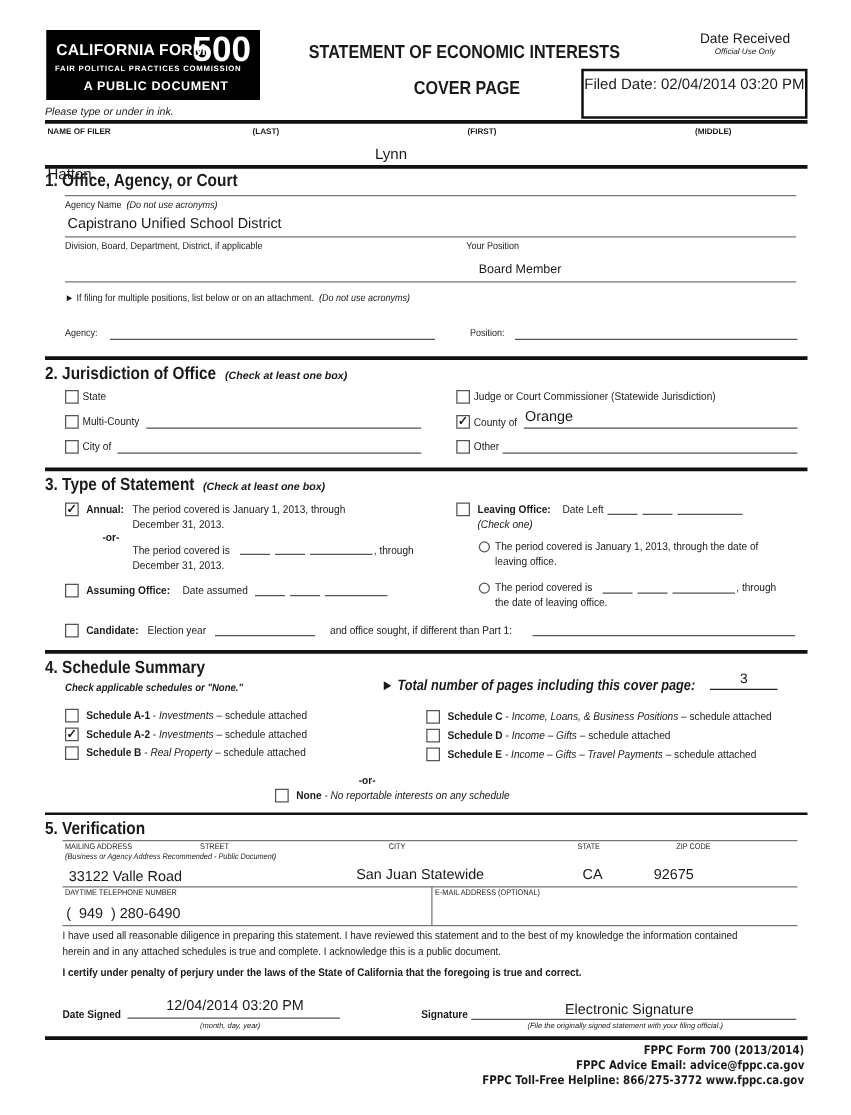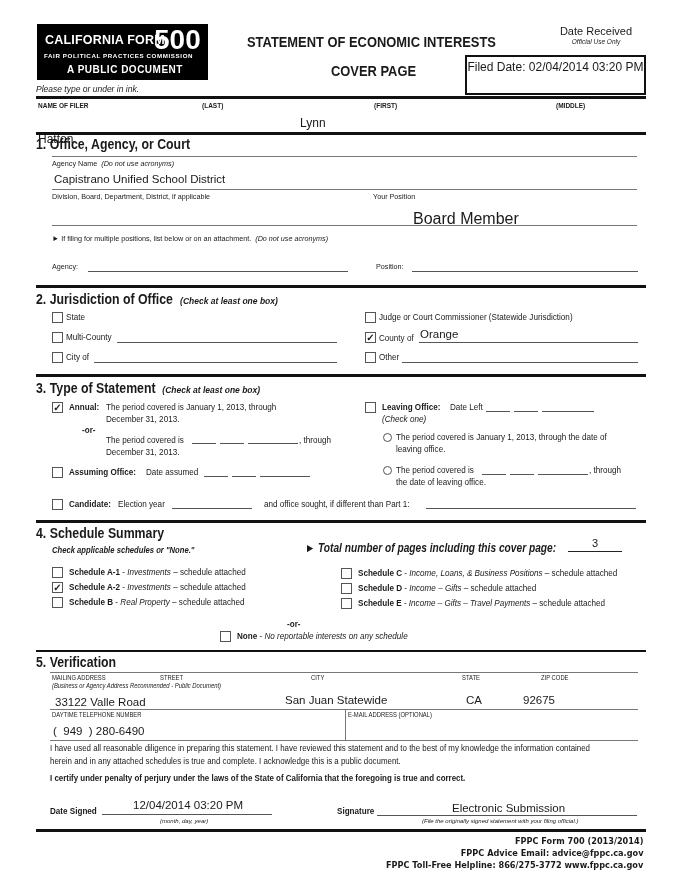--- a/index.html
+++ b/index.html
@@ -65,21 +65,21 @@
 <div class="hr-thin" style="left:52px; top:156px; width:585px;"></div>
 <div class="abs lbl-small" style="left:52px; top:159px;">
   <span>Agency Name</span>&nbsp;
   <i>(Do not use acronyms)</i>
 </div>
 <div class="abs val" style="left:54px; top:173px; font-size:11.5px;">Capistrano Unified School District</div>
 <div class="hr-thin" style="left:52px; top:189px; width:585px;"></div>
 <div class="abs lbl-small" style="left:52px; top:192px;">Division, Board, Department, District, if applicable</div>
 <div class="abs val" style="left:54px; top:208px; width:300px; height:14px;"></div>
 <div class="abs lbl-small" style="left:373px; top:192px;">Your Position</div>
-<div class="abs val" style="left:381px; top:210px; font-size:16px;padding-left:32px;">Board Member</div>
+<div class="abs val" style="left:351px; top:210px; font-size:10px;padding-left:32px;">Board Member</div>
 <div class="hr-thin" style="left:52px; top:225px; width:585px;"></div>
 <div class="abs lbl-small" style="left:52px; top:234px;">
   <span>► If filing for multiple positions, list below or on an attachment.</span>&nbsp;
   <i>(Do not use acronyms)</i>
 </div>
 <div class="abs lbl-small" style="left:52px; top:262px;">Agency:</div>
 <div class="uline" style="left:88px; top:271px; width:260px;"></div>
 <div class="abs lbl-small" style="left:376px; top:262px;">Position:</div>
 <div class="uline" style="left:412px; top:271px; width:226px;"></div>
 
@@ -223,21 +223,21 @@
 <div class="hr-thin" style="left:50px; top:740px; width:588px;"></div>
 <div class="abs txt9" style="left:50px; top:743px; font-size:8.8px;">I have used all reasonable diligence in preparing this statement.  I have reviewed this statement and to the best of my knowledge the information contained</div>
 <div class="abs txt9" style="left:50px; top:756px; font-size:8.8px;">herein and in any attached schedules is true and complete.  I acknowledge this is a public document.</div>
 <div class="abs txt9" style="left:50px; top:773px; font-size:8.8px; font-weight:bold;">I certify under penalty of perjury under the laws of the State of California that the foregoing is true and correct.</div>
 
 <div class="abs txt9" style="left:50px; top:806px; font-weight:bold;">Date Signed</div>
 <div class="abs val" style="left:133px; top:799px; font-size:11.5px;">12/04/2014 03:20 PM</div>
 <div class="uline" style="left:102px; top:814px; width:170px;"></div>
 <div class="abs" style="left:160px; top:818px; font-size:6px; font-style:italic;">(month, day, year)</div>
 <div class="abs txt9" style="left:337px; top:806px; font-weight:bold;">Signature</div>
-<div class="abs val" style="left:452px; top:802px; font-size:11.5px;">Electronic Submission</div>
+<div class="abs val" style="left:452px; top:802px; font-size:11.5px;">Electronic Signature</div>
 <div class="uline" style="left:377px; top:815px; width:260px;"></div>
 <div class="abs" style="left:422px; top:818px; font-size:6px; font-style:italic; white-space:nowrap;">(File the originally signed statement with your filing official.)</div>
 
 <div class="hr-thick" style="top:829px; width:610px;"></div>
 
 <div class="abs footer-line" style="right:38px; top:835px;">FPPC Form 700 (2013/2014)</div>
 <div class="abs footer-line" style="right:38px; top:847px;">FPPC Advice Email: advice@fppc.ca.gov</div>
 <div class="abs footer-line" style="right:38px; top:859px;">FPPC Toll-Free Helpline: 866/275-3772 www.fppc.ca.gov</div>
 
 </body></html>

